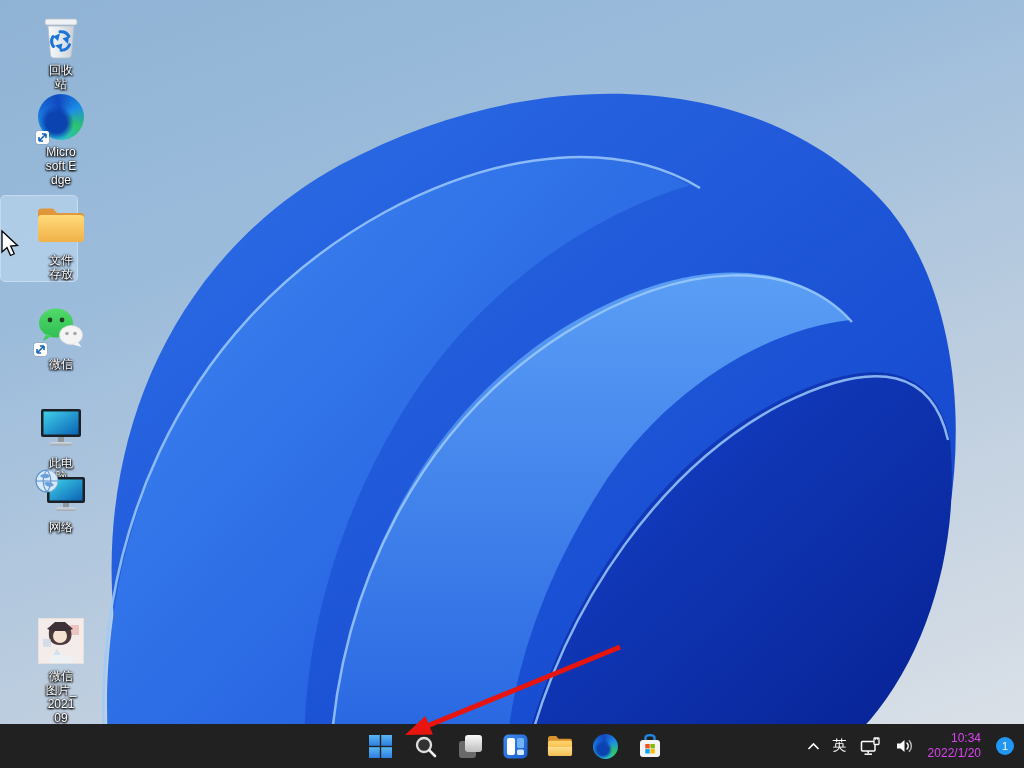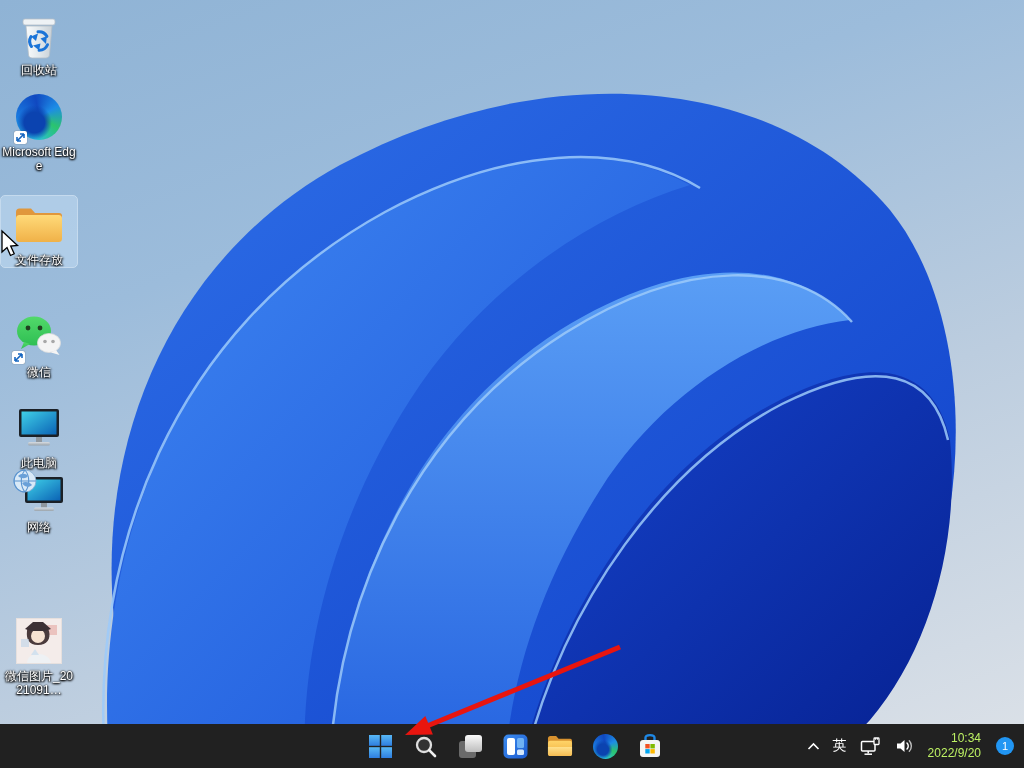--- a/index.html
+++ b/index.html
@@ -10,21 +10,21 @@
     background:linear-gradient(160deg,#8fb3d5 0%,#9cbcdb 30%,#bccddf 62%,#dde2e8 100%);
   }
 
   
   .wallpaper { position:absolute; inset:0; z-index:0; }
 
   
   .desktop-icon {
     position:absolute; left:1px; width:76px;
     display:flex; flex-direction:column; align-items:center;
-    padding-top:4px; z-index:3; cursor:default; border-radius:4px;
+    padding-top:4px; z-index:3; cursor:default; border-radius:4px;padding-left:44px;
   }
   .desktop-icon.selected { background:rgba(205,228,248,0.45); outline:1px solid rgba(235,245,255,0.55);align-items:center; }
   .di-art { height:50px; display:flex; align-items:center; justify-content:center; position:relative; }
   .di-label {
     margin-top:3px; font-size:12px; line-height:14px; color:#fff; text-align:center;
     max-width:74px; word-break:break-all;
     text-shadow:0 0 2px #000, 1px 1px 2px #000, -1px 1px 2px #000;
   }
   .shortcut-badge {
     position:absolute; left:-2px; bottom:-2px; width:13px; height:13px;
@@ -59,21 +59,21 @@
     background:
       radial-gradient(circle at 40% 62%, #0b43b0 0 26%, rgba(11,67,176,0) 44%),
       conic-gradient(from 120deg, #2bc46e 0deg, #29bede 70deg, #1a7ae0 150deg, #1048c0 230deg, #1d8ce6 300deg, #2bc46e 360deg);
   }
   .tb-tray {
     position:absolute; right:0; top:0; height:44px;
     display:flex; align-items:center; gap:13px; padding-right:10px;
   }
   .tray-btn { display:flex; align-items:center; justify-content:center; cursor:pointer; }
   .ime { color:#fff; font-size:14px; }
-  .clock { color:#bef264; font-size:12px; line-height:15px; text-align:right; cursor:pointer; }
+  .clock { color:#d946ef; font-size:12px; line-height:15px; text-align:right; cursor:pointer; }
   .badge {
     width:18px; height:18px; border-radius:50%; background:#2196F3;
     color:#fff; font-size:11px; display:flex; align-items:center; justify-content:center;
     cursor:pointer; margin-left:2px;
   }
 
   
   .overlay { position:absolute; inset:0; z-index:9; pointer-events:none; }
 </style>
 </head>
@@ -164,21 +164,21 @@
             <stop offset="1" stop-color="#f0b148"></stop>
         </linearGradient>
       </defs>
       <path d="M3,8 C3,5.8 4.3,4.5 6.5,4.5 L18,4.5 L22,9 L46,9 C48.2,9 49,10 49,12 L49,15 L3,15 Z" fill="#e0973c"></path>
       <rect x="3" y="11" width="46" height="27" rx="3.5" fill="url(#foldG)"></rect>
     </svg>
   </div>
   <div class="di-label">文件存放</div>
 </div>
 
-<div class="desktop-icon" style="top:308px">
+<div class="desktop-icon" style="top:300px">
   <div class="di-art">
     <svg width="50" height="46" viewBox="0 0 50 46">
       <defs>
         <linearGradient id="wcG" x1="0" y1="0" x2="0" y2="1">
           <stop offset="0" stop-color="#52d96a"></stop>
             <stop offset="1" stop-color="#2fbf53"></stop>
         </linearGradient>
       </defs>
       <ellipse cx="20" cy="17" rx="17" ry="14.5" fill="url(#wcG)"></ellipse>
       <path d="M10,28 L7,35 L16,30 Z" fill="url(#wcG)"></path>
@@ -360,21 +360,21 @@
     </div>
     <div class="tray-btn">
       <svg width="20" height="20" viewBox="0 0 20 20">
         <path d="M2,7.5 L5.5,7.5 L9.5,4 L9.5,16 L5.5,12.5 L2,12.5 Z" fill="#ffffff"></path>
         <path d="M12,7 A4.2,4.2 0 0 1 12,13" fill="none" stroke="#ffffff" stroke-width="1.4" stroke-linecap="round"></path>
         <path d="M14.3,4.8 A7.6,7.6 0 0 1 14.3,15.2" fill="none" stroke="#bdbdbd" stroke-width="1.4" stroke-linecap="round"></path>
       </svg>
     </div>
     <div class="clock">
       <div>10:34</div>
-      <div>2022/9/20</div>
+      <div>2022/1/20</div>
     </div>
     <div class="badge">1</div>
   </div>
 </div>
 
 <svg class="overlay" viewBox="0 0 1024 768">
   <g>
     <line x1="620" y1="647" x2="427" y2="726" stroke="#E8150F" stroke-width="5"></line>
     <polygon points="405,735 432.9,734.4 425.3,715.9" fill="#E8150F"></polygon>
   </g>

